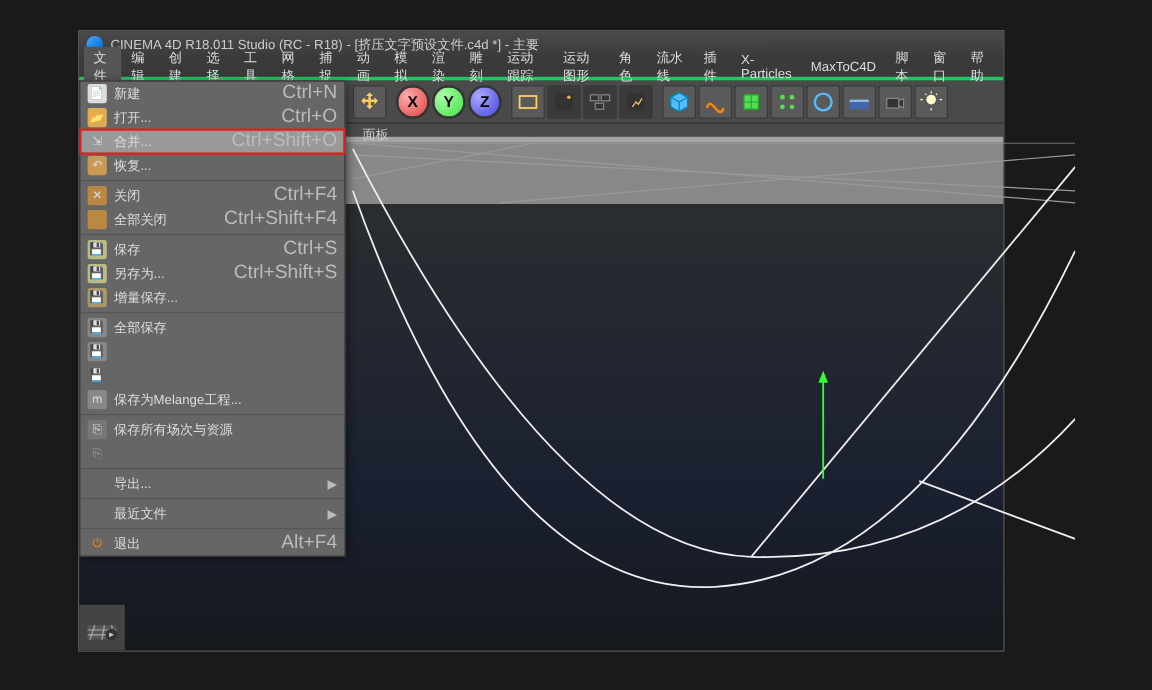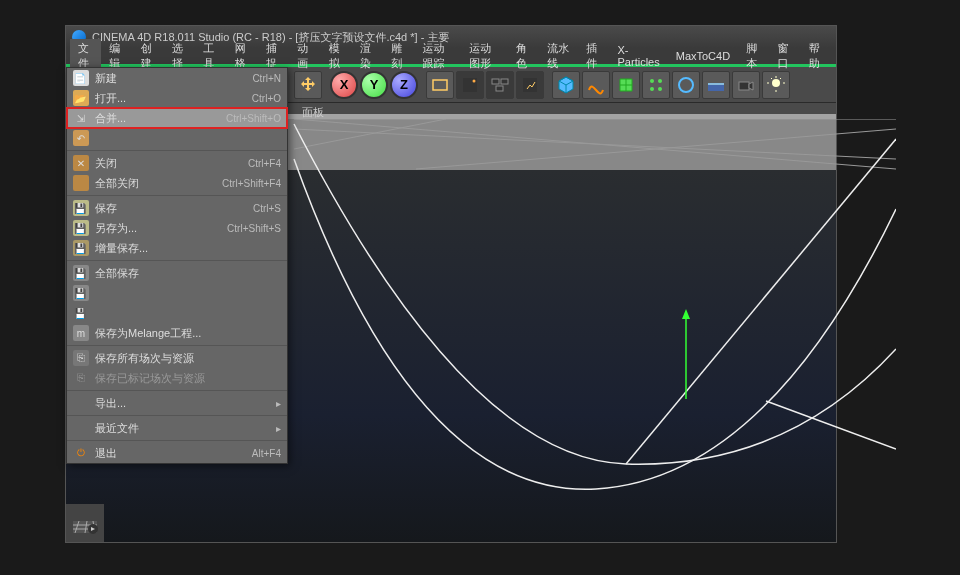--- a/index.html
+++ b/index.html
@@ -18,21 +18,21 @@
 .xyz.z{background:radial-gradient(circle at 30% 30%,#aaf,#44d)}
 .panelbar{height:16px;background:#4a4a4a;color:#ccc;padding:2px 8px;border-bottom:5px solid #a3a3a3}
 .viewport{position:relative;flex:1;background:linear-gradient(180deg,#888 0%,#888 12%,#2a2d30 12%,#1a2030 70%,#15181c 100%);height:calc(100% - 93px)}
 .viewport svg{position:absolute;left:0;top:0}
 .dropdown{position:absolute;left:0;top:41px;width:222px;background:#666;border:1px solid #333;box-shadow:2px 2px 8px rgba(0,0,0,.5);z-index:10}
 .ditem{display:flex;align-items:center;height:20px;color:#ddd;padding:0 6px;cursor:default}
 .ditem.hi{background:#999;outline:2px solid #d22;outline-offset:-1px}
 .ditem.dis{color:#999}
 .ditem .ico{width:16px;height:16px;margin-right:6px;display:flex;align-items:center;justify-content:center;font-size:10px;border-radius:2px}
 .ditem .lbl{flex:1}
-.ditem .sc{color:#bbb;font-size:10px}
+.ditem .sc{color:#bbb;font-size:16px}
 .dsep{height:1px;background:#555;margin:2px 0}
 .corner{position:absolute;left:0;bottom:0;width:38px;height:38px;background:#444;z-index:3;display:flex;align-items:center;justify-content:center}
 </style>
 </head>
 <body>
 
 <div class="outer">
   <div class="titlebar">
     <div class="logo"></div>
     <span>CINEMA 4D R18.011 Studio (RC - R18) - [挤压文字预设文件.c4d *] - 主要</span>
@@ -186,20 +186,21 @@
         <span class="lbl">打开...</span>
         <span class="sc">Ctrl+O</span>
       </div>
     <div class="ditem hi">
         <span class="ico">⇲</span>
         <span class="lbl">合并...</span>
         <span class="sc">Ctrl+Shift+O</span>
       </div>
     <div class="ditem">
         <span class="ico" style="background:#c95">↶</span>
+        <span class="lbl">恢复...</span>
       </div>
     <div class="dsep"></div>
     <div class="ditem">
         <span class="ico" style="background:#b84">✕</span>
         <span class="lbl">关闭</span>
         <span class="sc">Ctrl+F4</span>
       </div>
     <div class="ditem">
         <span class="ico" style="background:#b84"></span>
         <span class="lbl">全部关闭</span>
@@ -235,21 +236,20 @@
         <span class="ico" style="background:#888">m</span>
         <span class="lbl">保存为Melange工程...</span>
       </div>
     <div class="dsep"></div>
     <div class="ditem">
         <span class="ico" style="background:#777">⎘</span>
         <span class="lbl">保存所有场次与资源</span>
       </div>
     <div class="ditem dis">
         <span class="ico">⎘</span>
-        <span class="lbl">保存已标记场次与资源</span>
       </div>
     <div class="dsep"></div>
     <div class="ditem">
         <span class="ico"></span>
         <span class="lbl">导出...</span>
         <span class="sc">▸</span>
       </div>
     <div class="dsep"></div>
     <div class="ditem">
         <span class="ico"></span>

